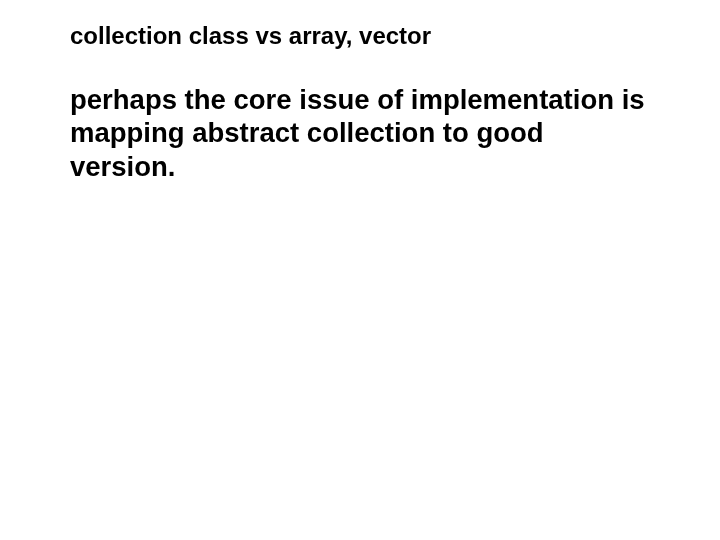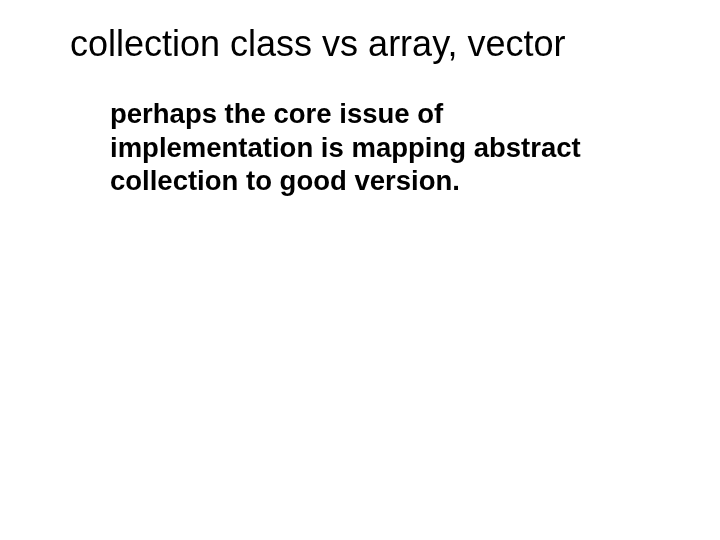--- a/index.html
+++ b/index.html
@@ -11,30 +11,29 @@
       width: 720px;
       height: 540px;
       background: #ffffff;
       font-family: Arial, Helvetica, sans-serif;
       color: #000000;
     }
     .slide {
       padding: 22px 70px;
     }
     .line {
-      font-size: 36px;
-      font-weight: normal;
+      font-size: 24px;
+      font-weight: bold;
       line-height: 1.2;
       margin-bottom: 32px;
     }
     .block {
       font-size: 27.5px;
       font-weight: bold;
       line-height: 1.22;
-      margin-left: 40px;
     }
   </style>
 </head>
 <body>
 
 <div class="slide">
   <p class="line">collection class vs array, vector</p>
   <p class="block">perhaps the core issue of implementation is mapping abstract collection to good version.</p>
 </div>
 

